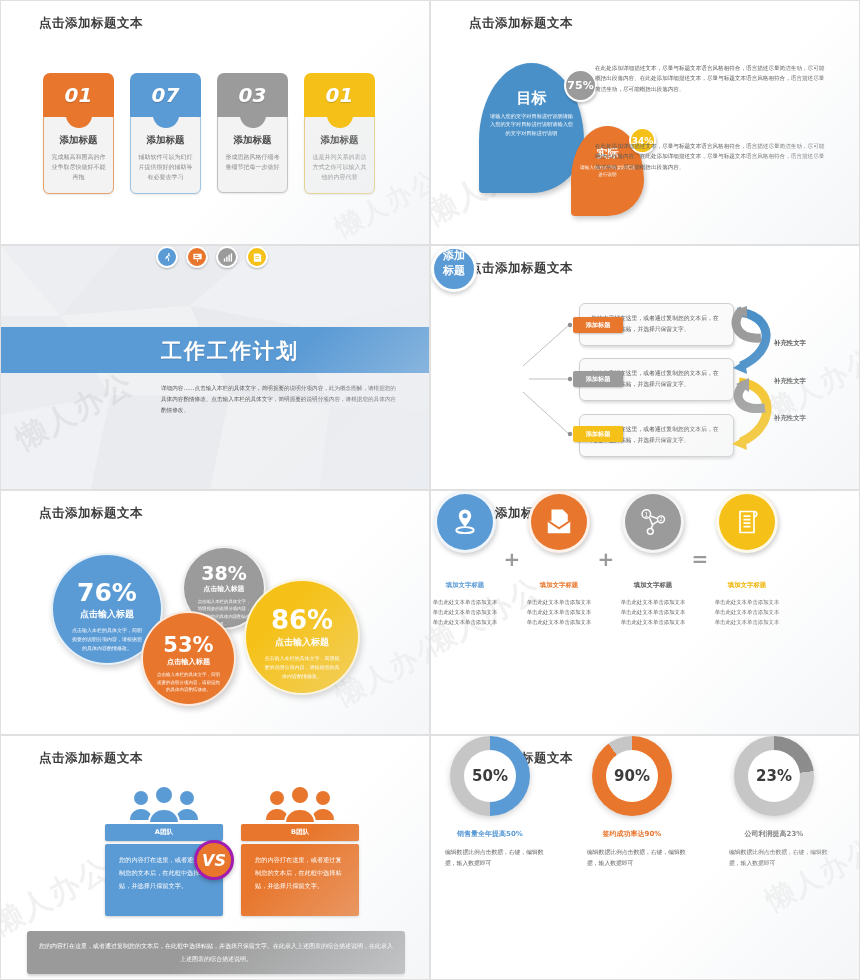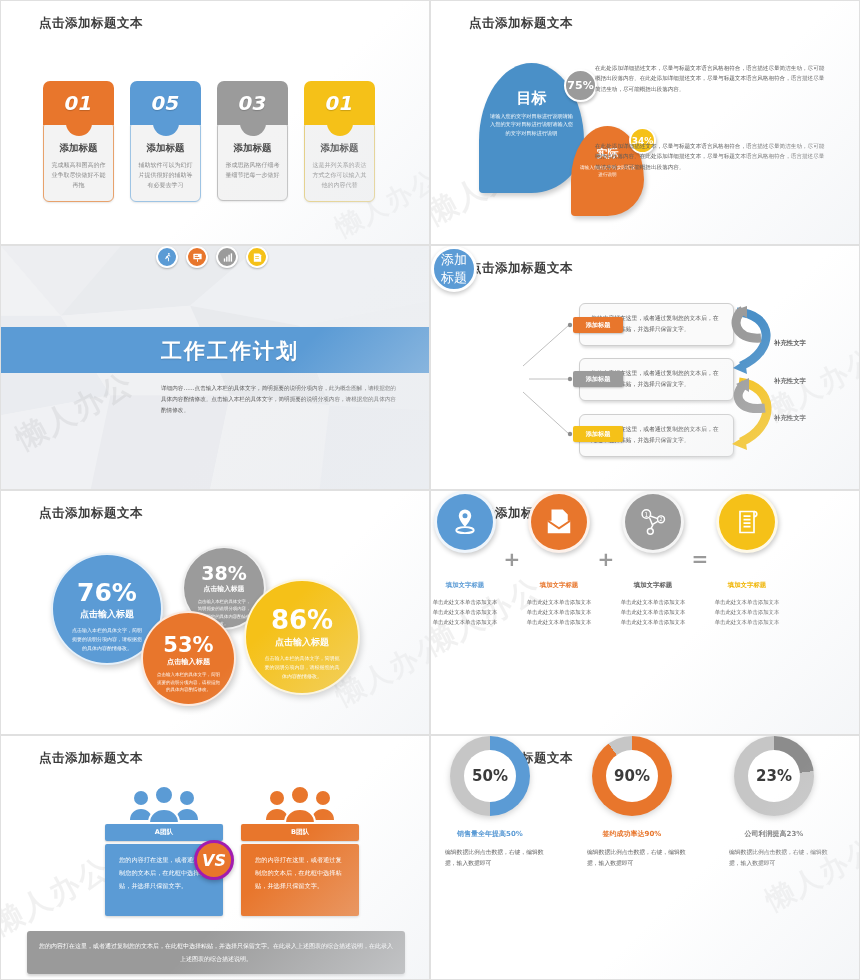--- a/index.html
+++ b/index.html
@@ -34,21 +34,21 @@
     font-size:12.5px; font-weight:bold; color:#3c3c3c; letter-spacing:.5px;
   }
 
   
   .cards { position:absolute; left:42px; top:72px; display:flex; gap:16px; }
   .card { position:relative; width:71px; }
   .card .tab {
     position:relative; height:44px; border-radius:7px 7px 0 0;
     display:flex; align-items:center; justify-content:center;
     color:#fff; font-size:20px; font-weight:bold; font-style:italic;
-    text-shadow:0 1px 1px rgba(0,0,0,.18); z-index:3;margin-top:8px;
+    text-shadow:0 1px 1px rgba(0,0,0,.18); z-index:3;
   }
   .card .tab::after{
     content:""; position:absolute; bottom:-11px; left:50%; transform:translateX(-50%);
     width:26px; height:13px; background:inherit; border-radius:0 0 13px 13px;
   }
   .card .body {
     margin-top:-4px; border-radius:6px; background:#f3f3f3;
     border:1px solid rgba(0,0,0,.12);
     padding:20px 5px 11px; text-align:center; min-height:80px;
     box-shadow:0 1px 2px rgba(0,0,0,.10);
@@ -102,22 +102,22 @@
   .sec-desc {
     position:absolute; left:160px; top:137px; width:240px;
     font-size:5.6px; line-height:2; color:#585858;
   }
 
   
   .mm-root {
     position:absolute; left:466px - 430px; top:355px - 245px;
     width:46px; height:46px; border-radius:50%; background:#5b9bd5;
     border:3px solid #fff; box-shadow:0 2px 4px rgba(0,0,0,.22);
-    display:flex; flex-direction:column; align-items:center; justify-content:center;
-    color:#fff; font-size:13px; font-weight:normal; line-height:1.35; z-index:4;
+    display:flex; flex-direction:column; align-items:center; 
+    color:#fff; font-size:11px; font-weight:bold; line-height:1.35; z-index:4;
   }
   .mm-pill {
     position:absolute; width:50px; height:16px; border-radius:2px;
     display:flex; align-items:center; justify-content:center;
     color:#fff; font-size:6.2px; font-weight:bold;
     box-shadow:1px 1px 2px rgba(0,0,0,.22); z-index:4;
   }
   .mm-box {
     position:absolute; width:155px; border-radius:6px; background:#fafafa;
     border:1px solid #cfcfcf; box-shadow:1px 2px 3px rgba(0,0,0,.14);
@@ -191,21 +191,21 @@
 
       <div class="card">
         <div class="tab" style="background:#e8762c">01</div>
         <div class="body" style="border-color:#e8a26c">
           <h4>添加标题</h4>
           <p>完成顺高和图高的作业争取尽快做好不能再拖</p>
         </div>
       </div>
 
       <div class="card">
-        <div class="tab" style="background:#5b9bd5">05</div>
+        <div class="tab" style="background:#5b9bd5">07</div>
         <div class="body" style="border-color:#9ec4e4">
           <h4>添加标题</h4>
           <p>辅助软件可以为幻灯片提供很好的辅助等有必要去学习</p>
         </div>
       </div>
 
       <div class="card">
         <div class="tab" style="background:#9b9b9b">03</div>
         <div class="body" style="border-color:#c0c0c0">
           <h4>添加标题</h4>

